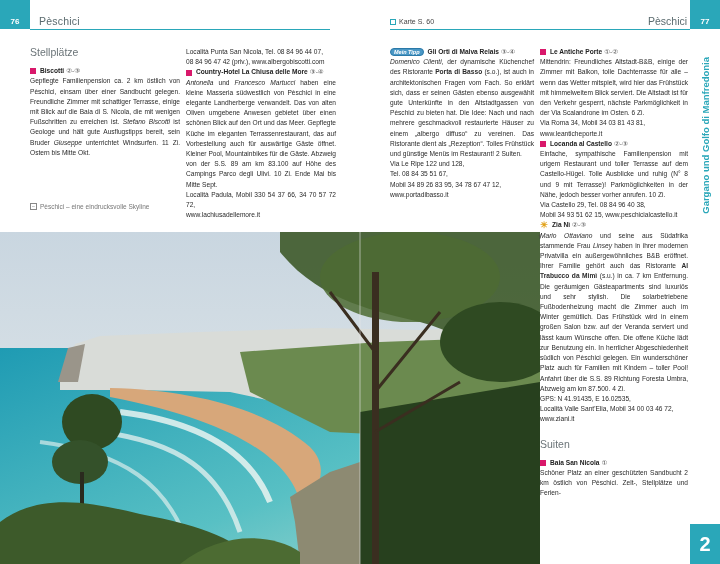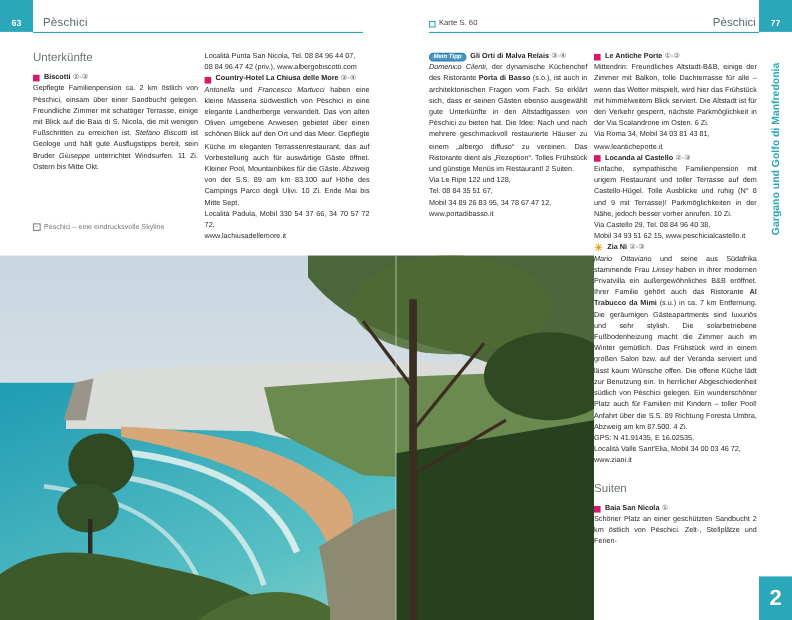--- a/index.html
+++ b/index.html
@@ -70,21 +70,21 @@
   .photo svg { width: 100%; height: 100%; display: block; }
   .photo-credit {
     position: absolute; left: 538px; top: 234px; writing-mode: vertical-rl; transform: rotate(180deg);
     font-size: 3.5px; color: #444;
   }
 </style>
 </head>
 <body>
 
 <div class="page-tab-left">
-    <span>63</span>
+    <span>76</span>
   </div>
 <div class="run-title-left">Pèschici</div>
 <div class="rule-left"></div>
 
 <div class="map-ref">
   <span class="box"></span>
   <span>Karte S. 60</span>
 </div>
 <div class="run-title-right">Pèschici</div>
 <div class="rule-right"></div>
@@ -93,21 +93,21 @@
   </div>
 
 <div class="side-tab-vertical">
   <span>Gargano und Golfo di Manfredonia</span>
 </div>
 <div class="chapter-tab">
     <span>2</span>
   </div>
 
 <div class="col" style="left:30px; top:47px; width:150px;">
-  <div class="section-head" style="margin-bottom:9px;">Unterkünfte</div>
+  <div class="section-head" style="margin-bottom:9px;">Stellplätze</div>
   <div class="entry-title">
     <span class="sq"></span>
     <span>Biscotti</span>
       <span class="rating">②-③</span>
   </div>
   <p><span>Gepflegte Familienpension ca. 2 km östlich von Pèschici, einsam über einer Sandbucht gelegen. Freundliche Zimmer mit schattiger Terrasse, einige mit Blick auf die Baia di S. Nicola, die mit wenigen Fußschritten zu erreichen ist.</span> <span class="italic">Stefano Biscotti</span><span> ist Geologe und hält gute Ausflugstipps bereit, sein Bruder </span><span class="italic">Giuseppe</span><span> unterrichtet Windsurfen. 11 Zi. Ostern bis Mitte Okt.</span></p>
 </div>
 
 <div class="caption">
   <span class="cap-icon">–</span>

